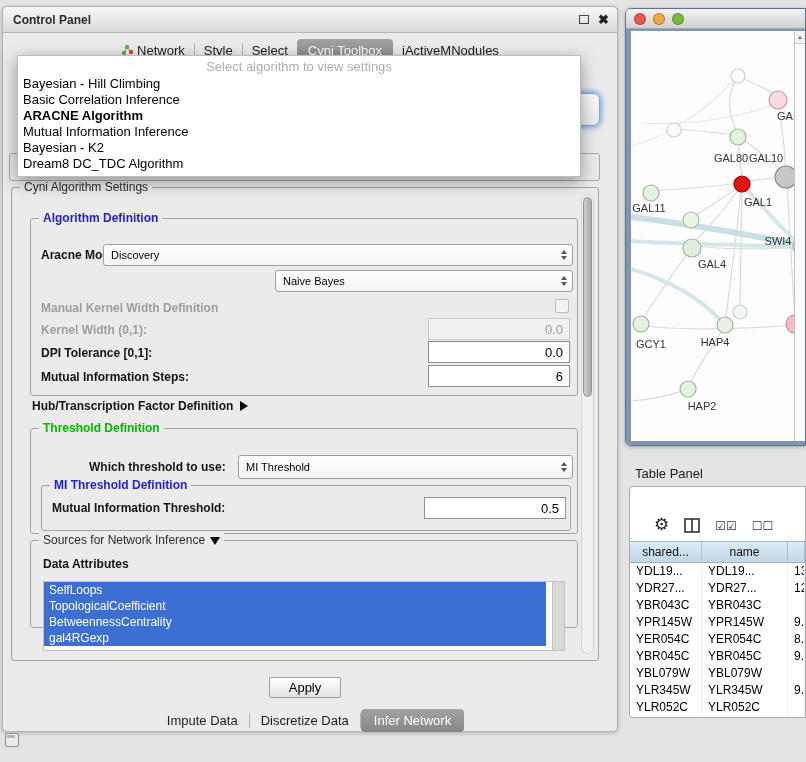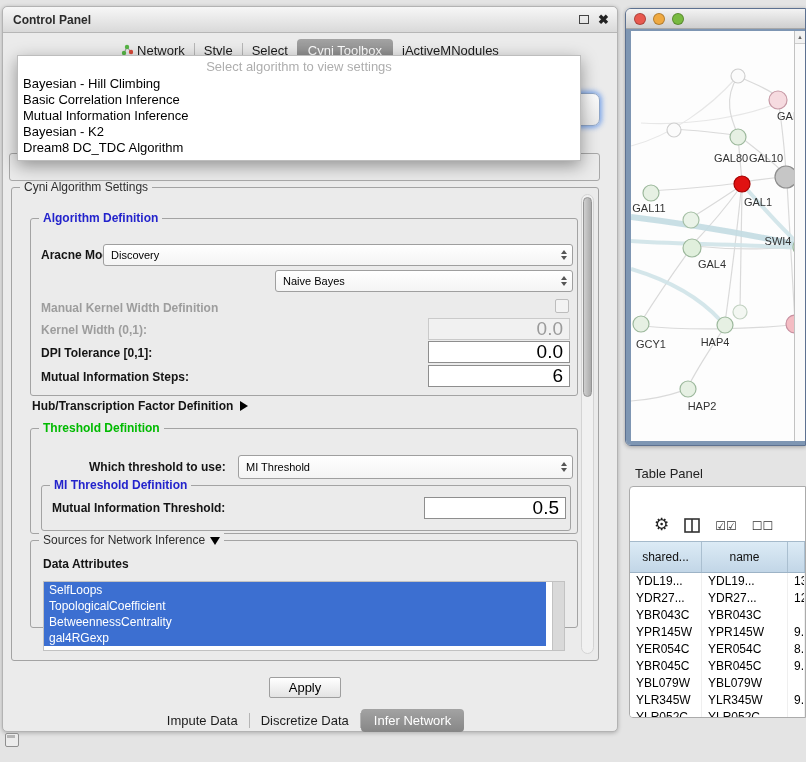--- a/index.html
+++ b/index.html
@@ -79,21 +79,21 @@
   .combo {
     position:absolute; background:linear-gradient(#ffffff,#f4f4f4); border:1px solid #9f9f9f; border-radius:3px;
     font-size:11px; display:flex; align-items:center; padding:0 20px 0 7px; color:#000;
   }
   .combo-arrows { position:absolute; right:5px; top:50%; transform:translateY(-50%); display:flex; flex-direction:column; gap:2px; }
   .arr-up { width:0; height:0; border-left:3.5px solid transparent; border-right:3.5px solid transparent; border-bottom:4px solid #555; }
   .arr-dn { width:0; height:0; border-left:3.5px solid transparent; border-right:3.5px solid transparent; border-top:4px solid #555; }
 
   .tfield {
     position:absolute; background:#fff; border:1px solid #8e8e8e;
-    font-size:19px; color:#000; display:flex; align-items:center; justify-content:flex-end; padding:0 6px;
+    font-size:13px; color:#000; display:flex; align-items:center; justify-content:flex-end; padding:0 6px;
   }
   .tfield.disabled { background:#f1f1f1; border-color:#cacaca; color:#9b9b9b; }
 
   .cbox { position:absolute; width:14px; height:14px; background:#f3f3f3; border:1px solid #bdbdbd; border-radius:2px; }
 
   .hub-row { position:absolute; left:20px; top:211px; display:flex; align-items:center; gap:7px; }
   .tri-right { width:0; height:0; border-top:5.5px solid transparent; border-bottom:5.5px solid transparent; border-left:8px solid #000; }
   .tri-down  { width:0; height:0; border-left:5.5px solid transparent; border-right:5.5px solid transparent; border-top:8px solid #000; display:inline-block; vertical-align:middle; margin-left:5px; }
 
   
@@ -143,21 +143,21 @@
 
   
   .table-panel-label { position:absolute; left:635px; top:466px; font-size:13px; color:#222; }
   .table-panel {
     position:absolute; left:629px; top:486px; width:177px; height:232px;
     background:#fff; border:1px solid #ababab; border-radius:4px 0 0 4px; overflow:hidden;
   }
   .tp-toolbar { height:54px; display:flex; align-items:flex-end; gap:15px; padding:0 0 8px 24px; }
   .gear-ic { font-size:17px; color:#222; line-height:17px; }
   .pair-ic { font-size:12px; color:#333; letter-spacing:0; line-height:14px; }
-  .tp-header { height:32px; display:grid; grid-template-columns:72px 86px 1fr;
+  .tp-header { height:22px; display:grid; grid-template-columns:72px 86px 1fr;
     background:linear-gradient(#dcebf6,#c2d6e7); border-top:1px solid #a5bacb; border-bottom:1px solid #9db3c6; }
   .tp-hcell { font-size:12px; color:#111; display:flex; align-items:center; justify-content:center; border-right:1px solid #aabfd0; overflow:hidden; white-space:nowrap; }
   .t-row { height:17px; display:grid; grid-template-columns:72px 86px 1fr; background:#fff; }
   .t-cell { font-size:12px; color:#000; padding-left:6px; line-height:17px; border-right:1px solid #efefef; overflow:hidden; white-space:nowrap; }
 
   .corner-icon { position:absolute; left:5px; top:733px; width:14px; height:14px; border:1.5px solid #8f8f8f; background:#ececec; border-radius:2px; }
   .corner-icon::after { content:""; position:absolute; left:1px; top:1px; width:8px; height:3px; background:#b5b5b5; }
 
   .net-tab-icon { display:inline-block; }
 </style>
@@ -194,20 +194,21 @@
   </div>
 
   <div class="partial-group"></div>
   <div class="focus-btn"></div>
 
   <div class="algo-popup">
     <div class="popup-placeholder">Select algorithm to view settings</div>
     <div>
         <div class="popup-item">Bayesian - Hill Climbing</div>
         <div class="popup-item">Basic Correlation Inference</div>
+        <div class="popup-item selected-bold">ARACNE Algorithm</div>
         <div class="popup-item">Mutual Information Inference</div>
         <div class="popup-item">Bayesian - K2</div>
         <div class="popup-item">Dream8 DC_TDC Algorithm</div>
       </div>
   </div>
 
   <div class="groupbox settings-group">
     <span class="group-legend">Cyni Algorithm Settings</span>
 
     <div class="groupbox" style="left:18px; top:30px; width:548px; height:178px;">

